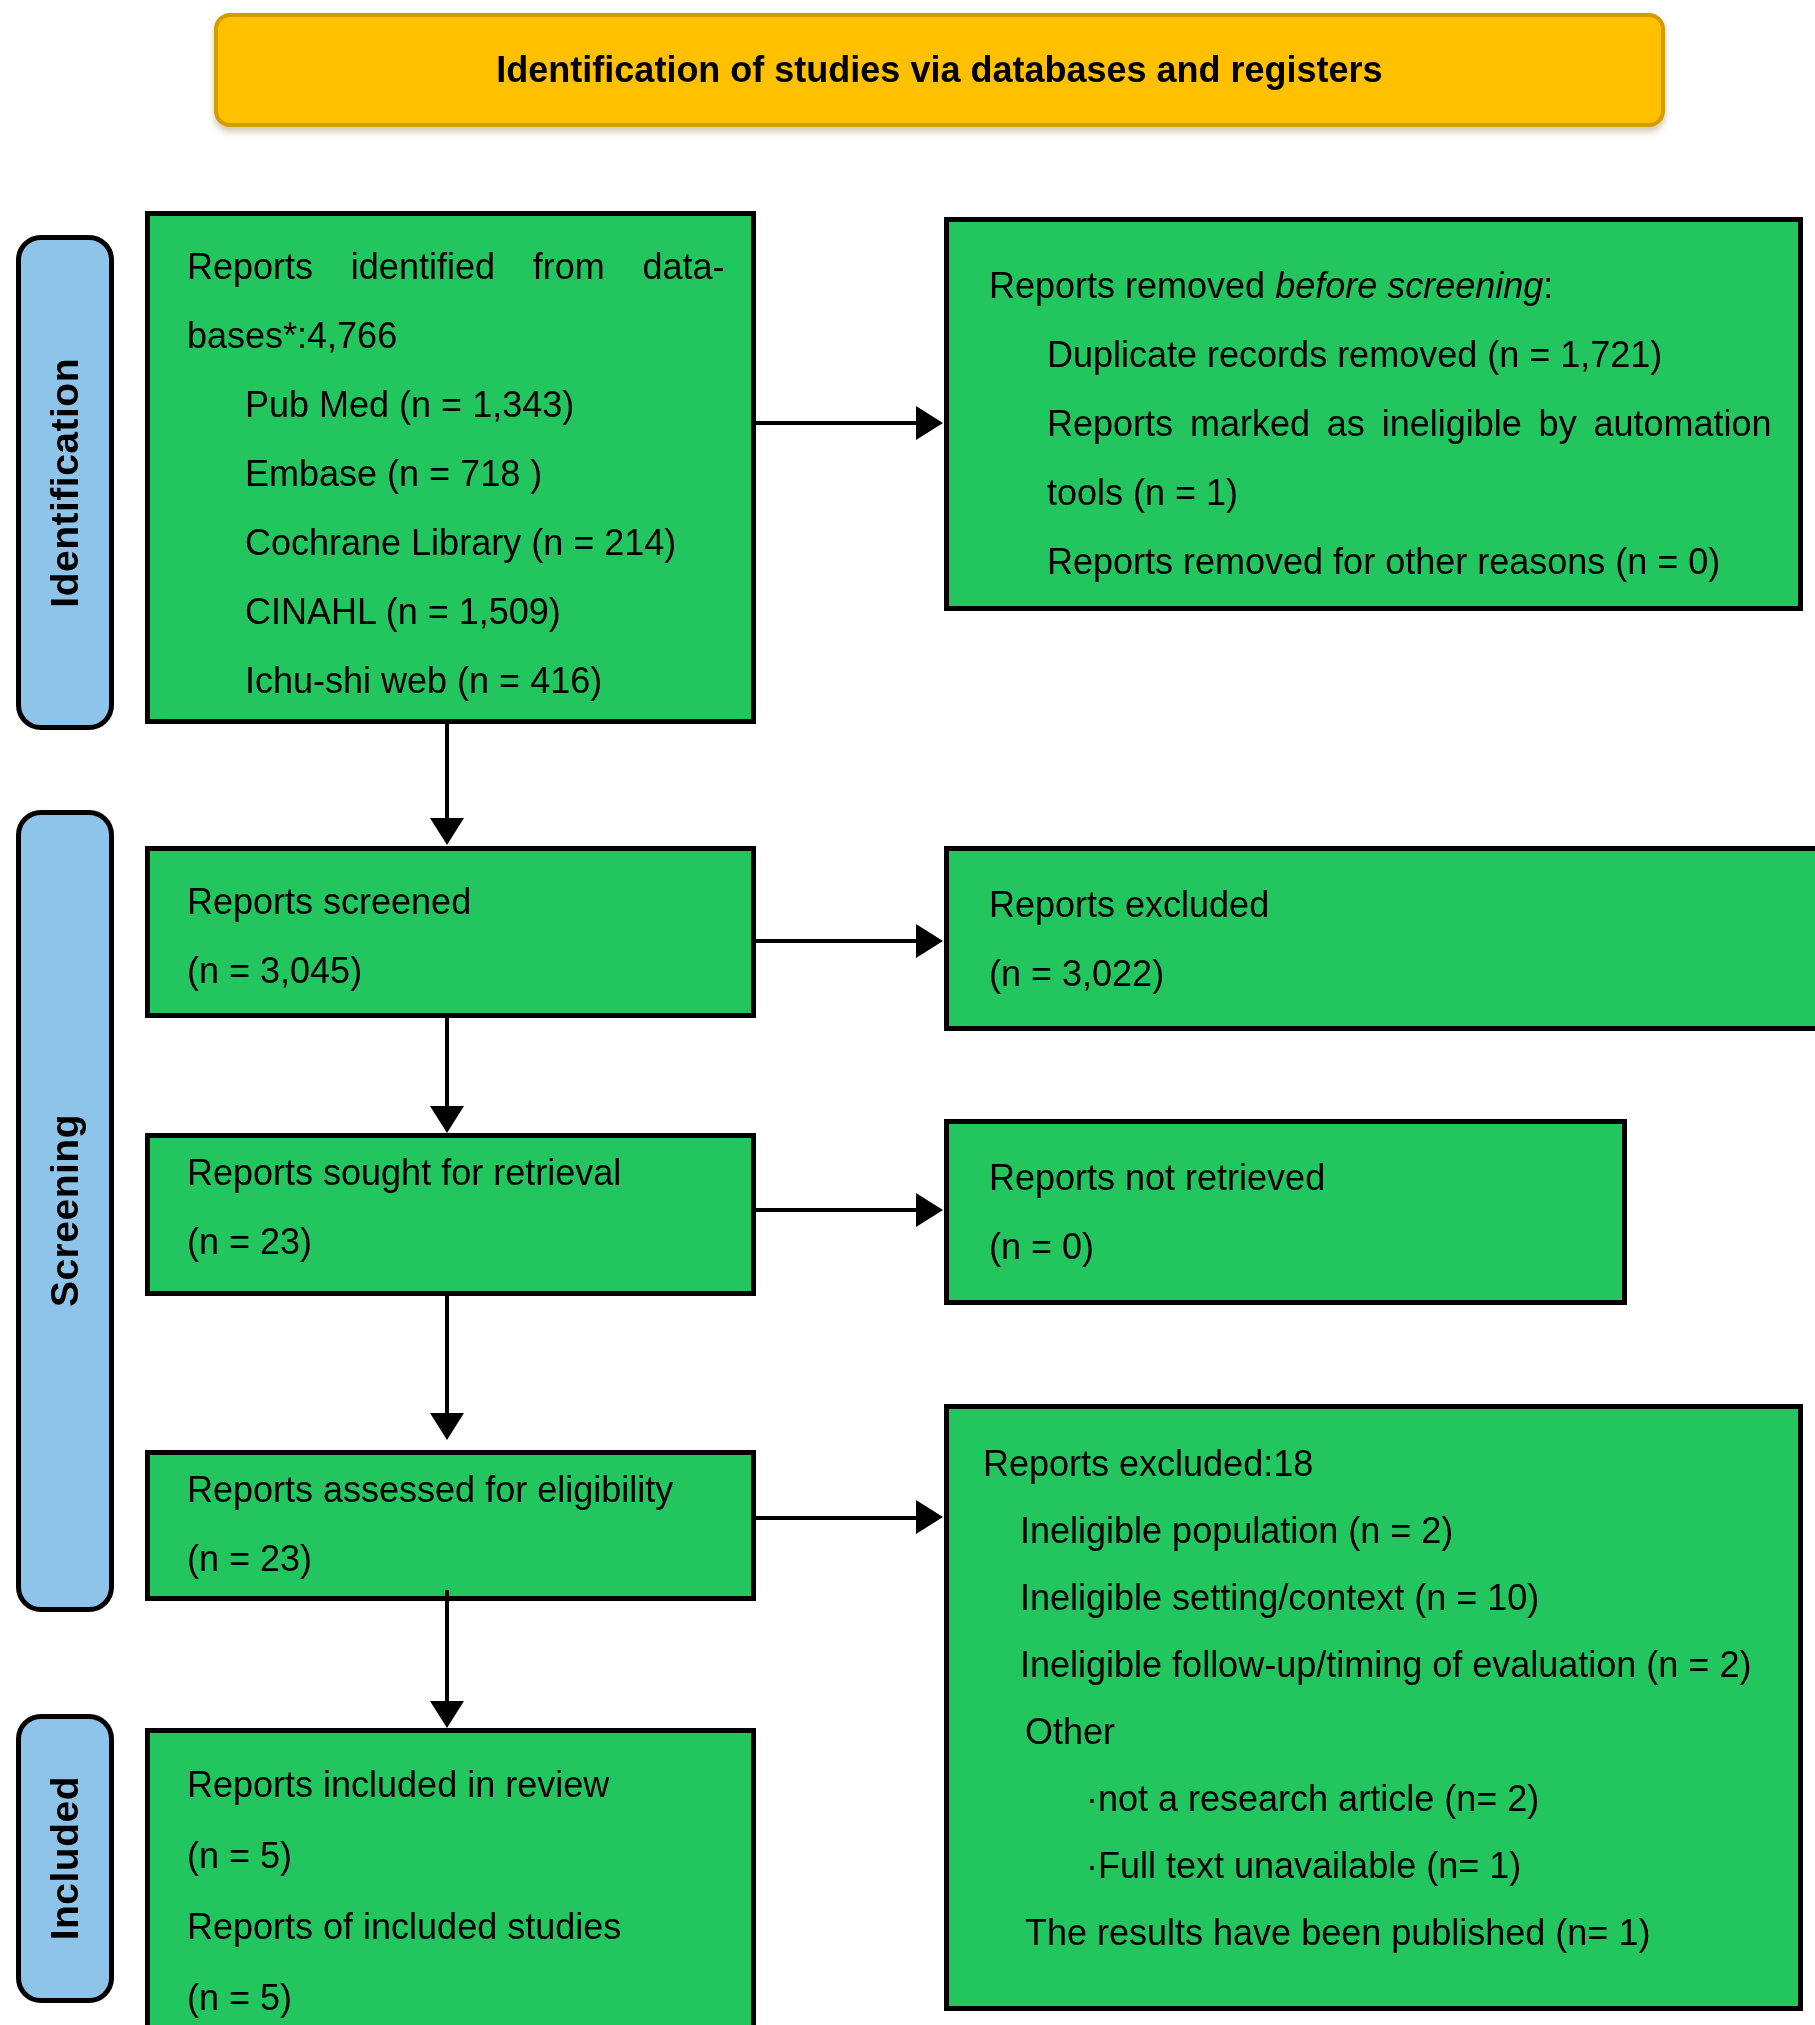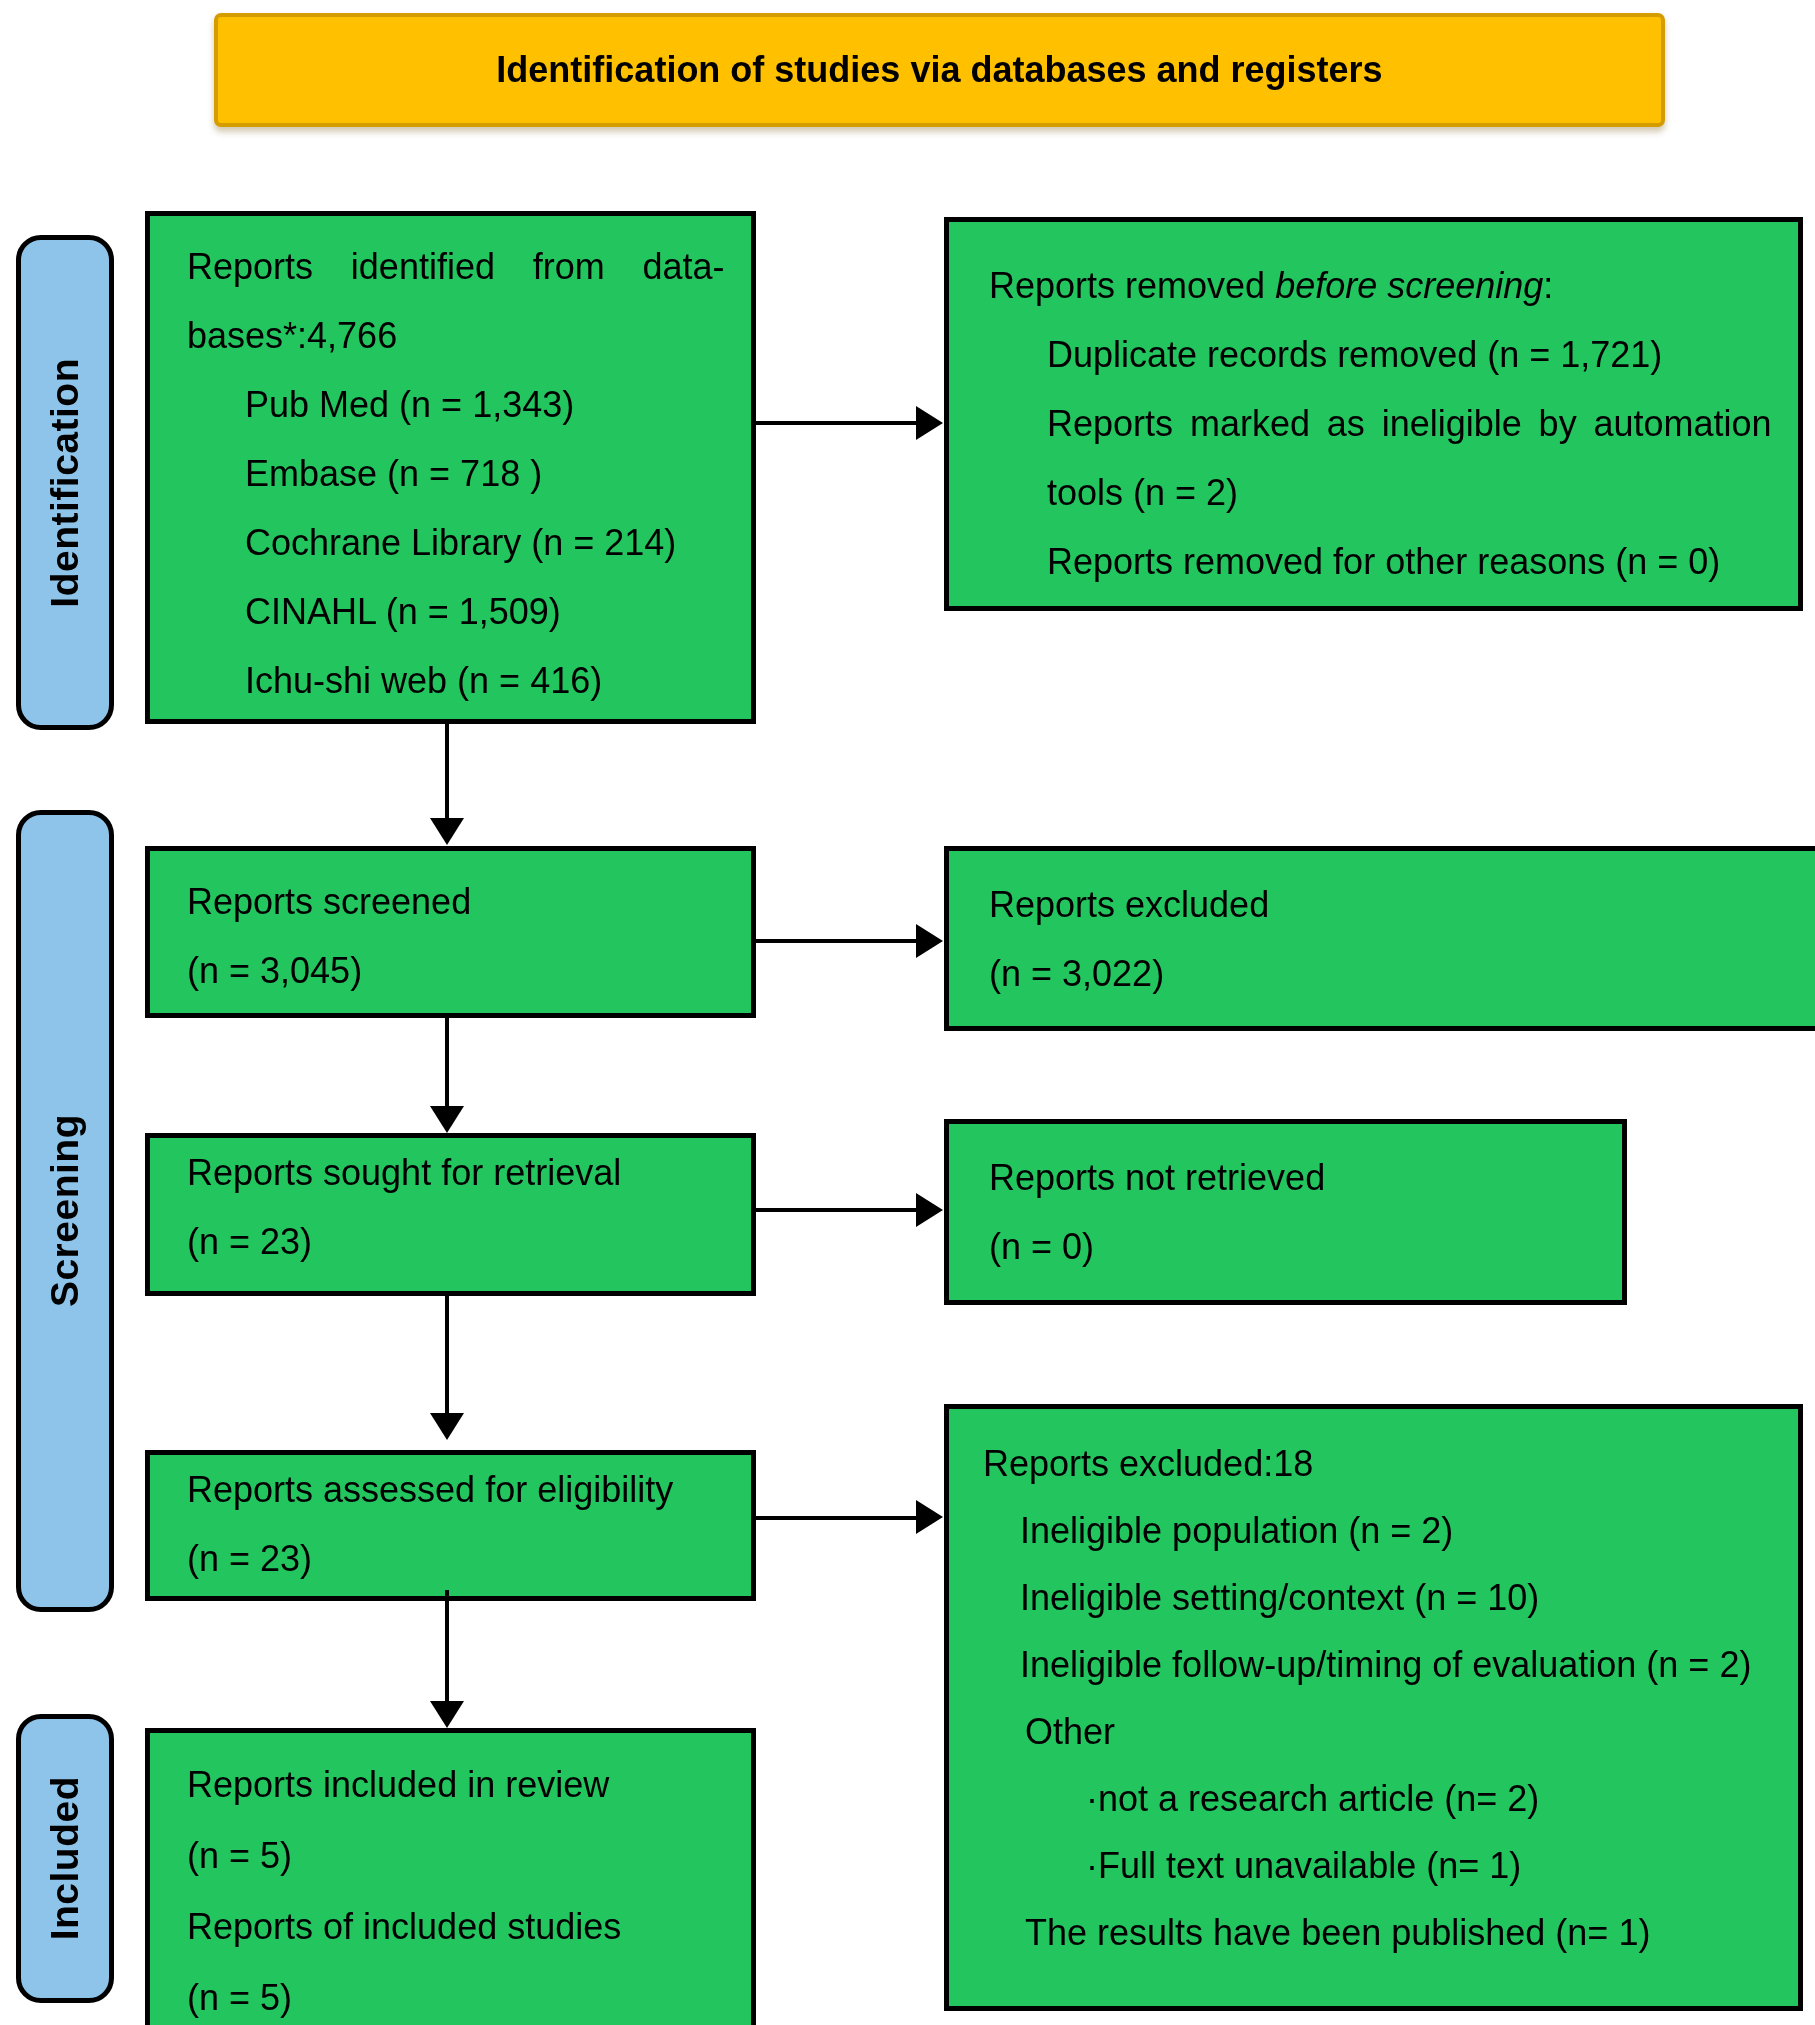--- a/index.html
+++ b/index.html
@@ -6,21 +6,21 @@
   body{
     width:1815px;height:2025px;position:relative;
     font-family:"Liberation Sans","DejaVu Sans",sans-serif;
     color:#000;
   }
   .page{position:absolute;inset:0;}
 
   
   .banner{
     position:absolute;left:214px;top:13.2px;width:1451px;height:114px;
-    background:#FFC000;border:4.2px solid #D59C00;border-radius:7px;
+    background:#FFC000;border:4.2px solid #D59C00;border-radius:16px;
     box-shadow:0 4.2px 6.3px rgba(110,80,0,.30);
     display:flex;align-items:center;justify-content:center;
     box-sizing:border-box;
   }
   .banner span{font-size:36px;font-weight:bold;}
 
   
   .stage{
     position:absolute;left:16px;width:98px;
     background:#8EC4E9;border:5.8px solid #000;border-radius:25px;
@@ -99,21 +99,21 @@
     <div class="bline ind">Embase (n = 718 )</div>
     <div class="bline ind">Cochrane Library (n = 214)</div>
     <div class="bline ind">CINAHL (n = 1,509)</div>
     <div class="bline ind">Ichu-shi web (n = 416)</div>
   </div>
 
   <div class="pbox" id="box-removed">
     <div class="bline"><span>Reports removed </span><i>before screening</i><span>:</span></div>
     <div class="bline ind">Duplicate records removed (n = 1,721)</div>
     <div class="bline ind justify">Reports marked as ineligible by automation</div>
-    <div class="bline ind">tools (n = 2)</div>
+    <div class="bline ind">tools (n = 1)</div>
     <div class="bline ind">Reports removed for other reasons (n = 0)</div>
   </div>
 
   <div class="pbox" id="box-screened">
     <div class="bline">Reports screened</div>
     <div class="bline">(n = 3,045)</div>
   </div>
 
   <div class="pbox" id="box-excluded">
     <div class="bline">Reports excluded</div>

